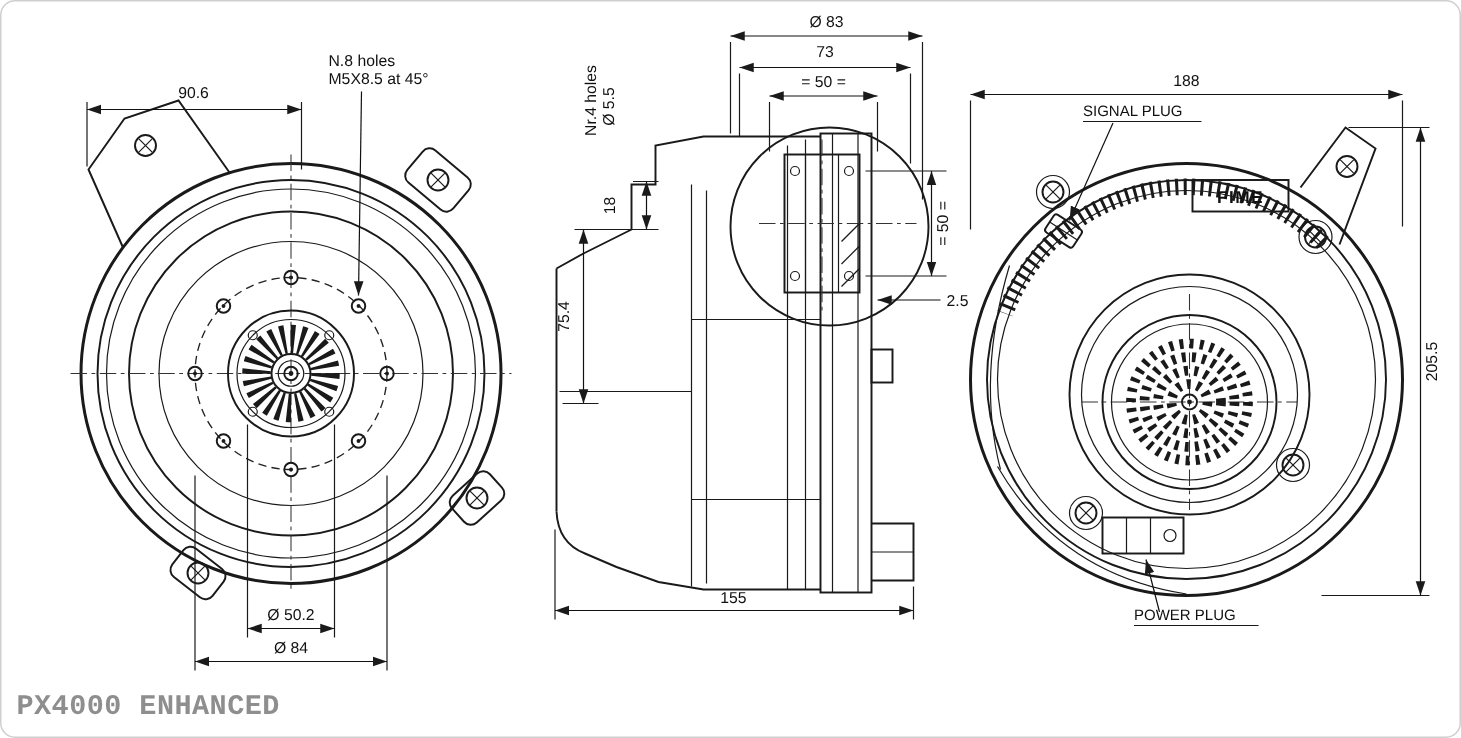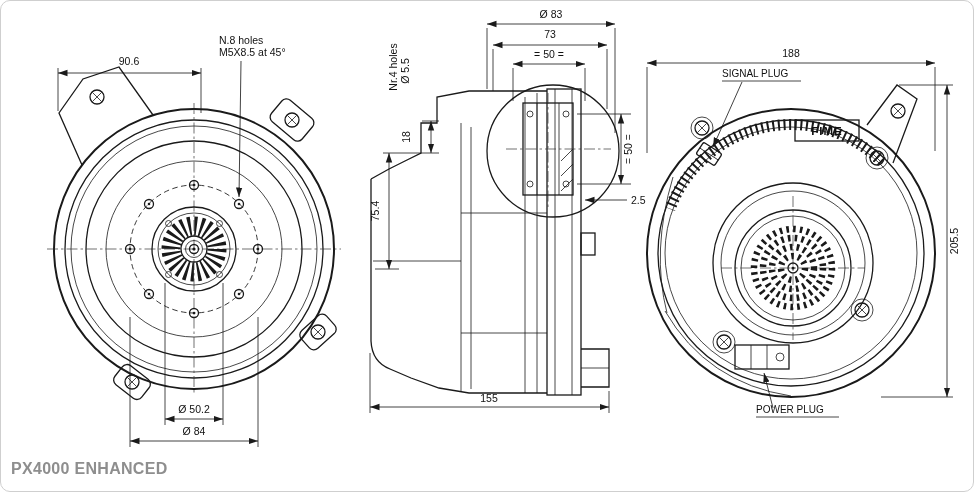--- a/index.html
+++ b/index.html
@@ -16,21 +16,21 @@
   .cl    { fill:none; stroke:#333333; stroke-width:0.7; stroke-dasharray:11 3 2.5 3; }
   .dash  { fill:none; stroke:#222222; stroke-width:0.9; stroke-dasharray:5.5 3.5; }
   .dim   { fill:none; stroke:#111111; stroke-width:0.8; }
   .fin-ring  { fill:none; stroke:#1a1a1a; stroke-width:19;  stroke-dasharray:2.6 3.4; }
   .hole-ring { fill:none; stroke:#1a1a1a; stroke-width:6.5; stroke-dasharray:2.6 4.2; }
   .slot-arc  { fill:none; stroke:#1a1a1a; stroke-width:11;  stroke-dasharray:2 3.6; }
   .brand { font-size:11.5px; font-weight:bold; letter-spacing:1px; }
   .plug-label { font-size:10px; }
   .footer-label {
     position:absolute; left:10px; top:459px;
-    font-size:16px; font-weight:bold; color:#8e8e8e; letter-spacing:.3px;
+    font-size:19px; font-weight:bold; color:#8e8e8e; letter-spacing:.3px;font-family:Liberation Mono, monospace;
   }
 </style>
 </head>
 <body>
 
 <div class="canvas">
 <svg width="974" height="492" viewBox="0 0 974 492">
   <defs>
     <marker id="arr" markerWidth="10" markerHeight="8" refX="9.5" refY="4" orient="auto-start-reverse" markerUnits="userSpaceOnUse">
       <path d="M0,0.8 L9.5,4 L0,7.2 Z" fill="#1a1a1a"></path>

